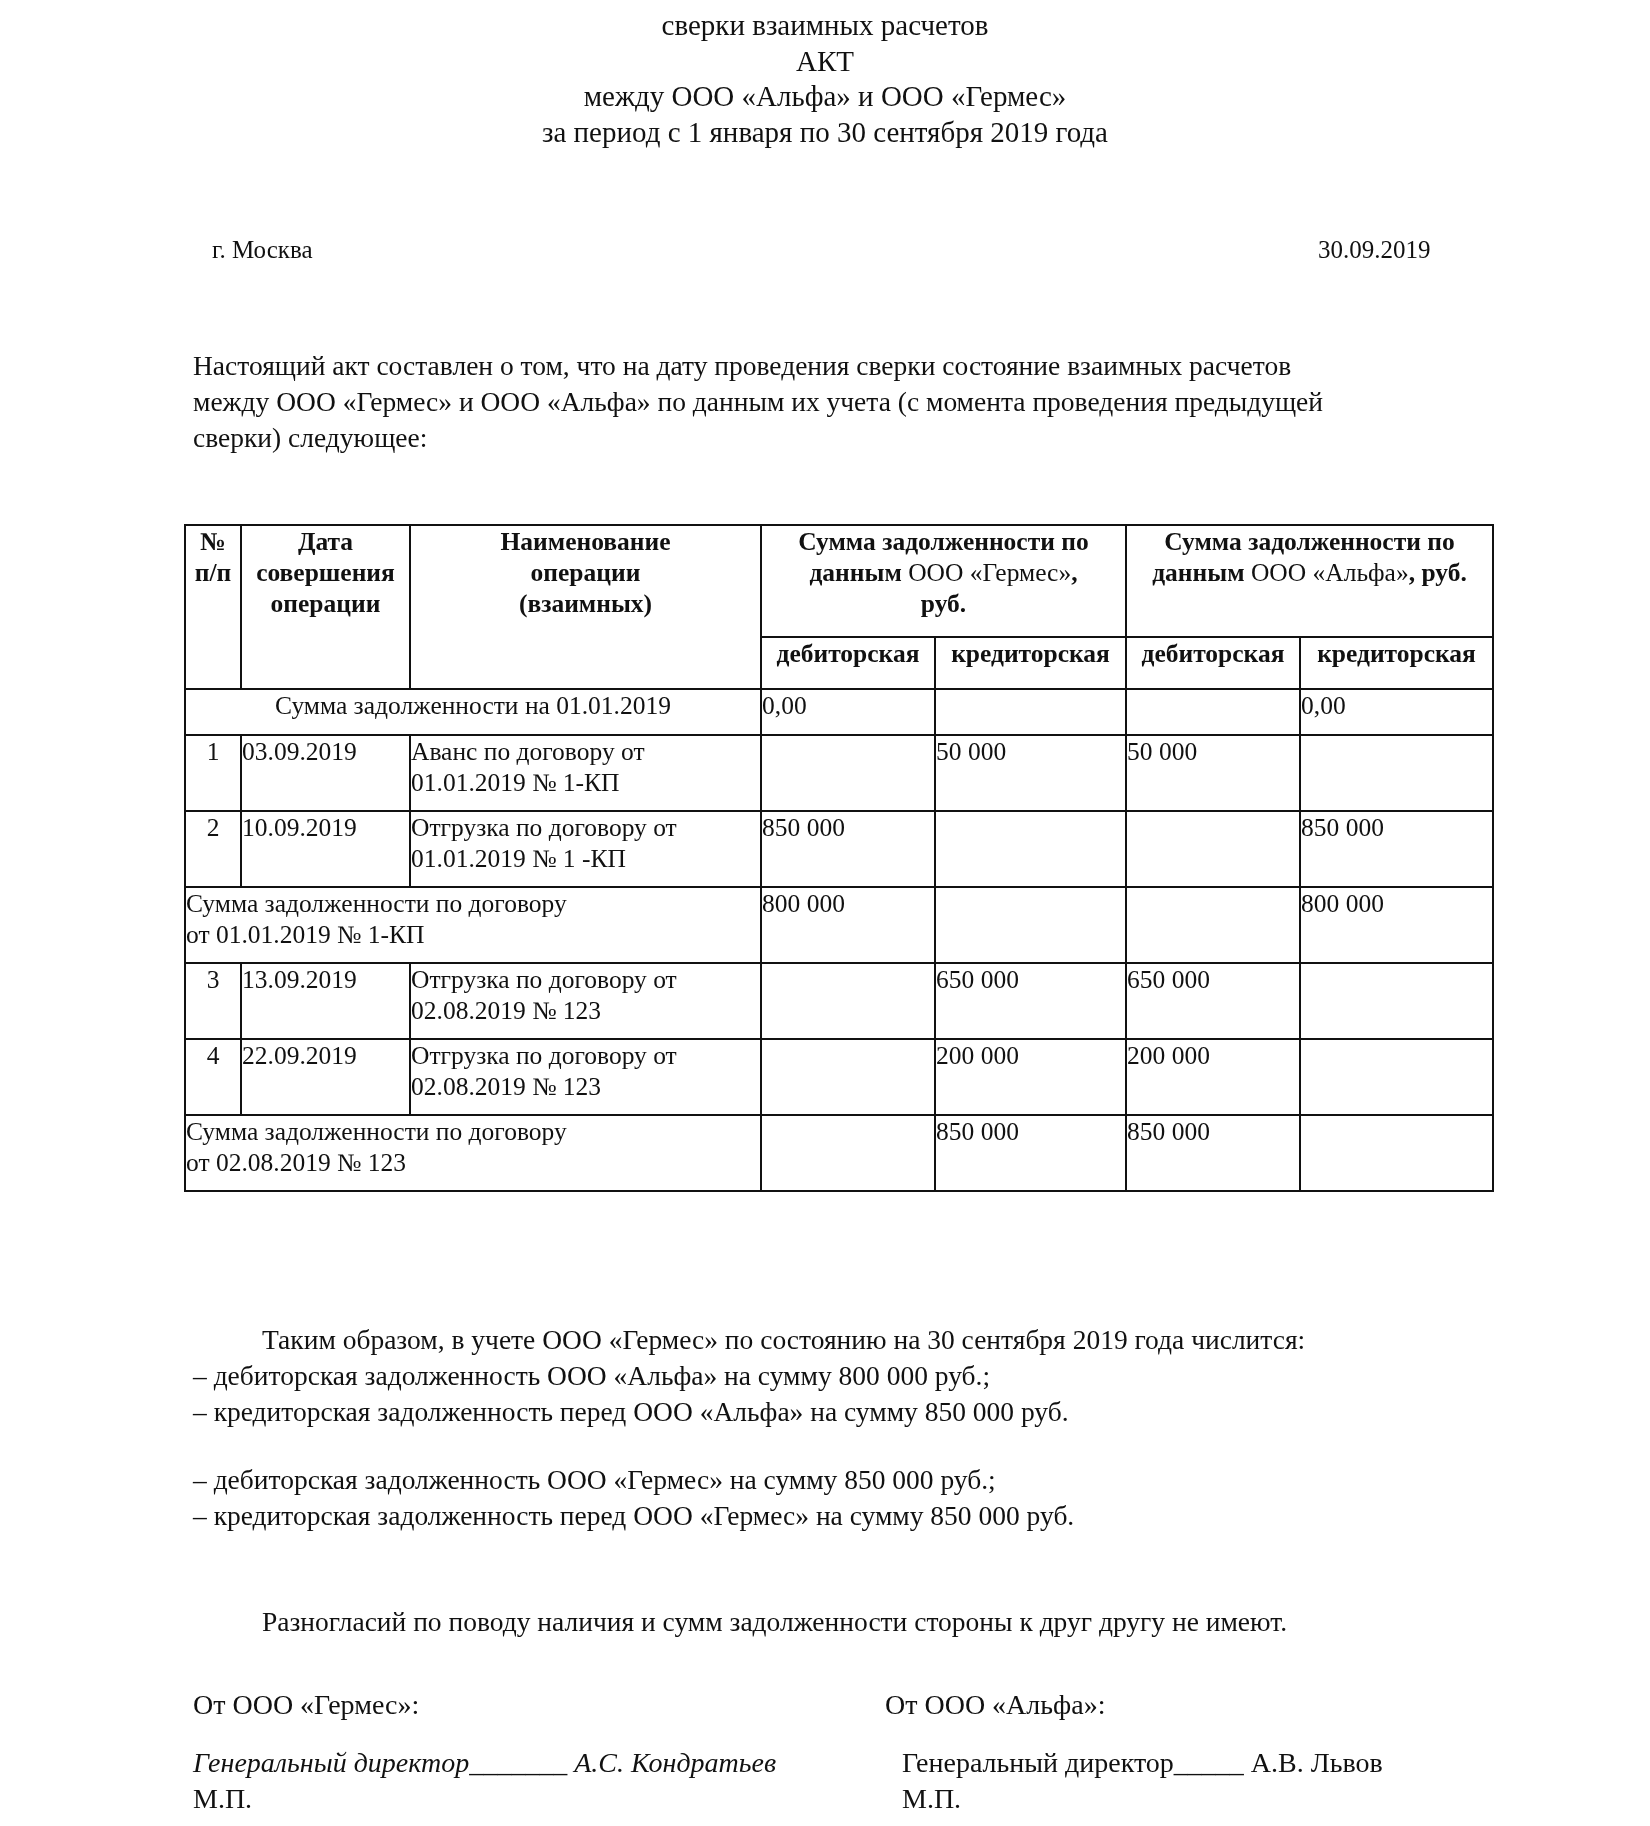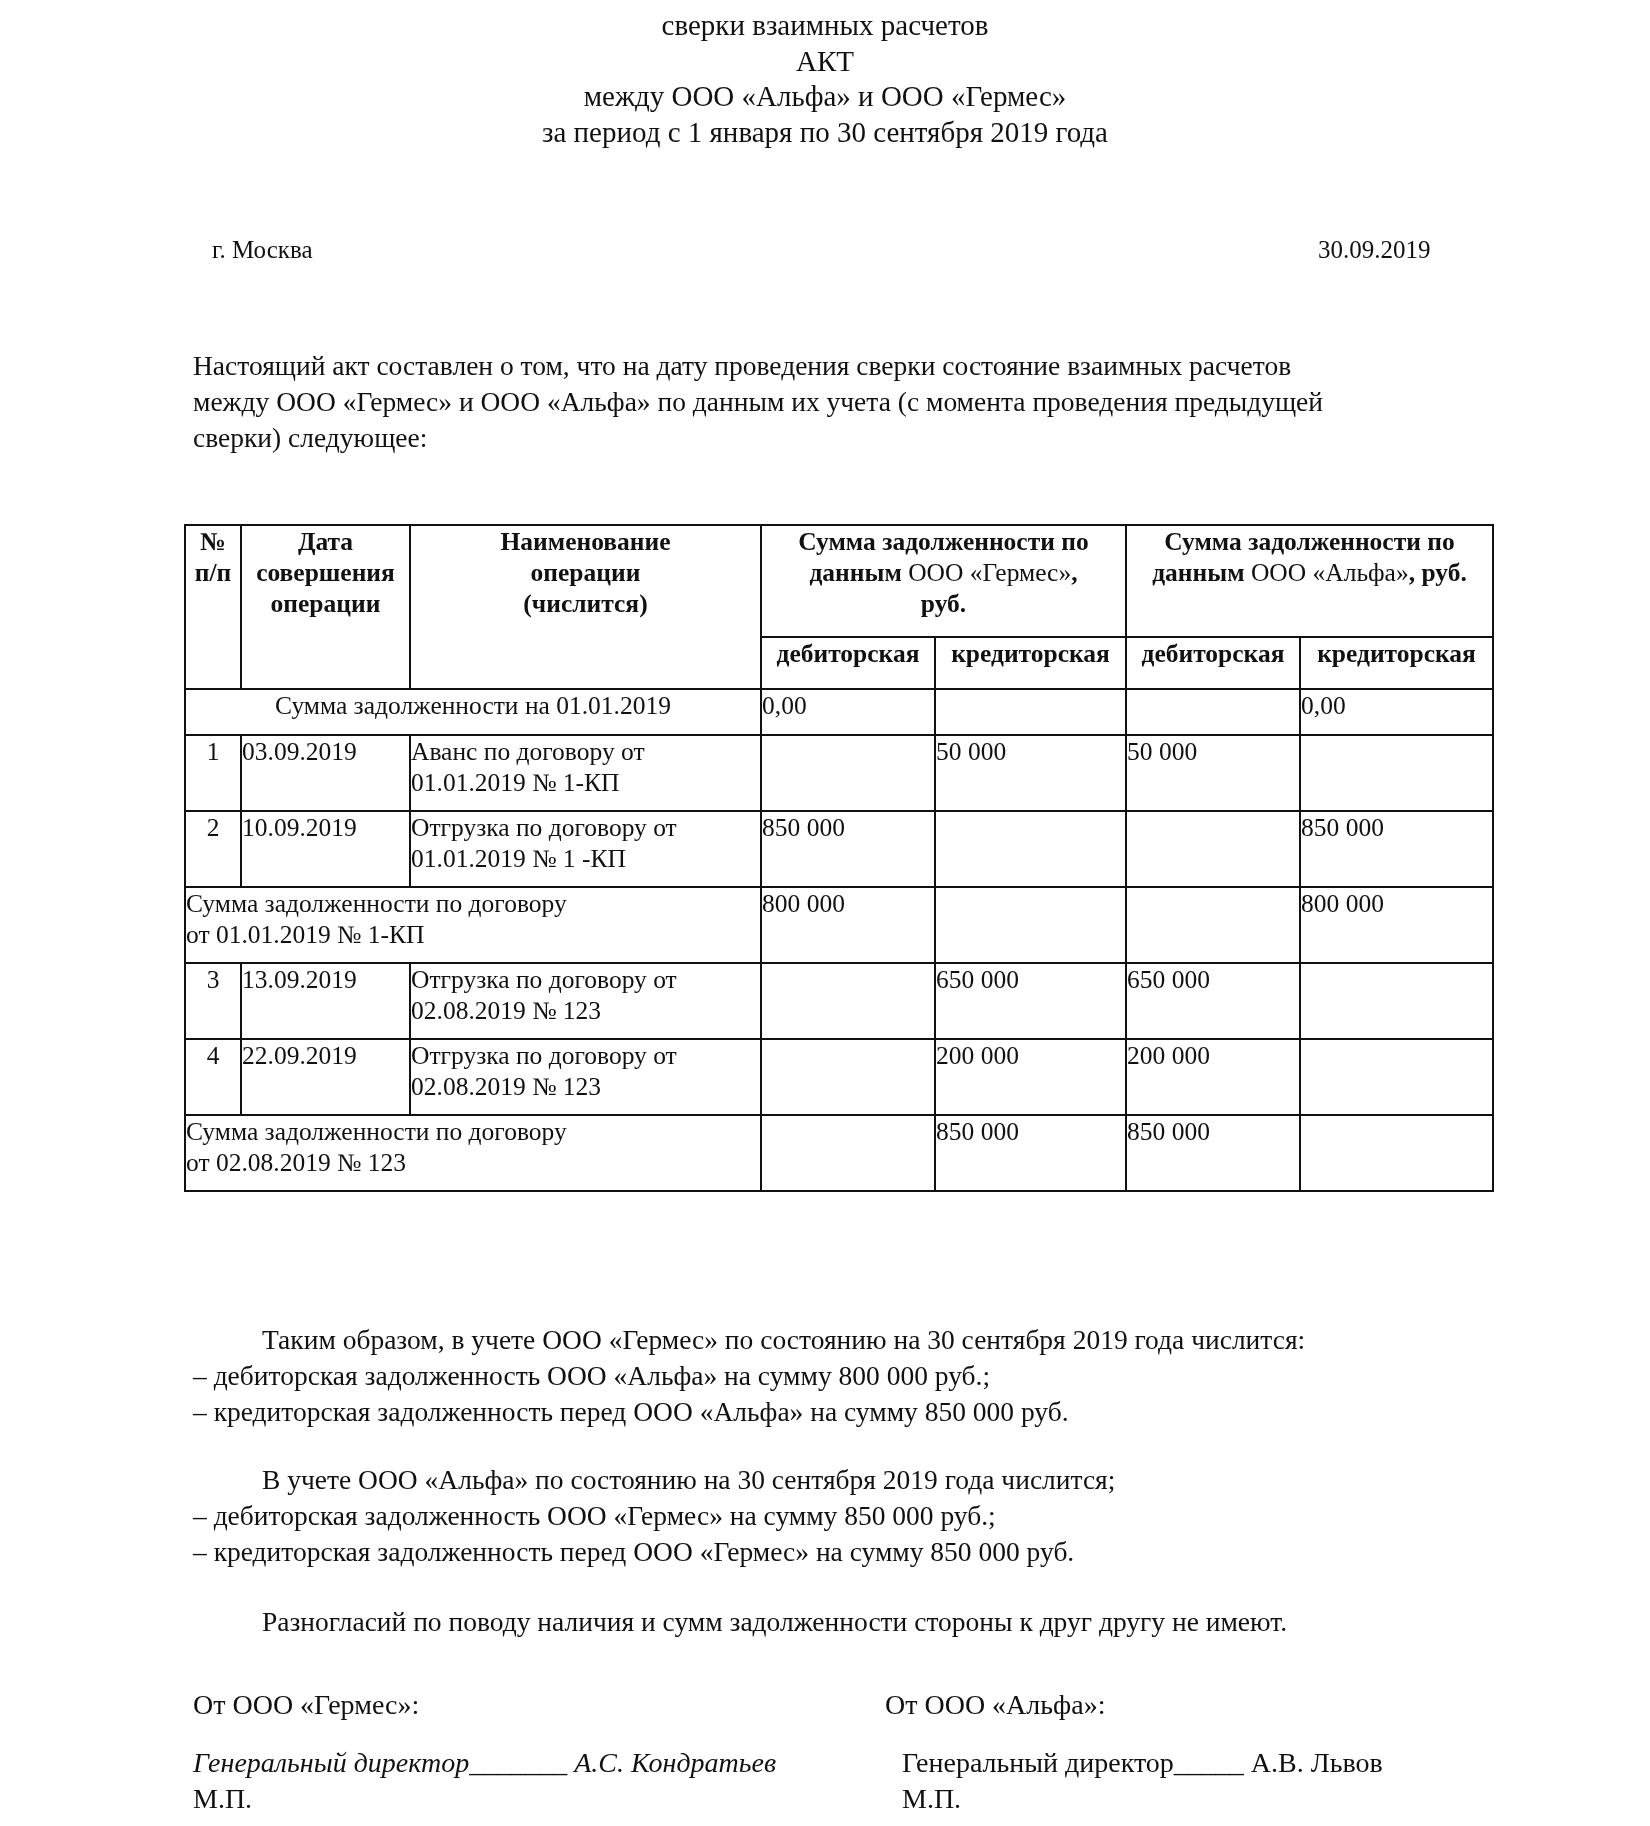--- a/index.html
+++ b/index.html
@@ -87,21 +87,21 @@
       <div>п/п</div>
     </th>
     <th rowspan="2">
       <div>Дата</div>
       <div>совершения</div>
       <div>операции</div>
     </th>
     <th rowspan="2">
       <div>Наименование</div>
       <div>операции</div>
-      <div>(числится)</div>
+      <div>(взаимных)</div>
     </th>
     <th colspan="2">
       <div>Сумма задолженности по</div>
       <div><span>данным</span><span class="normal"> ООО «Гермес»</span><span>,</span></div>
       <div>руб.</div>
     </th>
     <th colspan="2">
       <div>Сумма задолженности по</div>
       <div><span>данным</span><span class="normal"> ООО «Альфа»</span><span>, руб.</span></div>
     </th>
@@ -197,21 +197,20 @@
 </tbody>
   </table>
 
 <div class="para" style="top:1322px;">
   <div class="indent">Таким образом, в учете ООО «Гермес» по состоянию на 30 сентября 2019 года числится:</div>
   <div>– дебиторская задолженность ООО «Альфа» на сумму 800 000 руб.;</div>
   <div>– кредиторская задолженность перед ООО «Альфа» на сумму 850 000 руб.</div>
 </div>
 
 <div class="para" style="top:1462px;">
-  <div class="indent">В учете ООО «Альфа» по состоянию на 30 сентября 2019 года числится;</div>
   <div>– дебиторская задолженность ООО «Гермес» на сумму 850 000 руб.;</div>
   <div>– кредиторская задолженность перед ООО «Гермес» на сумму 850 000 руб.</div>
 </div>
 
 <div class="para" style="top:1604px;">
   <div class="indent">Разногласий по поводу наличия и сумм задолженности стороны к друг другу не имеют.</div>
 </div>
 
 <div class="sig" style="left:193px; top:1687px;">От ООО «Гермес»:</div>
 <div class="sig" style="left:193px; top:1745px;font-style:italic;">

